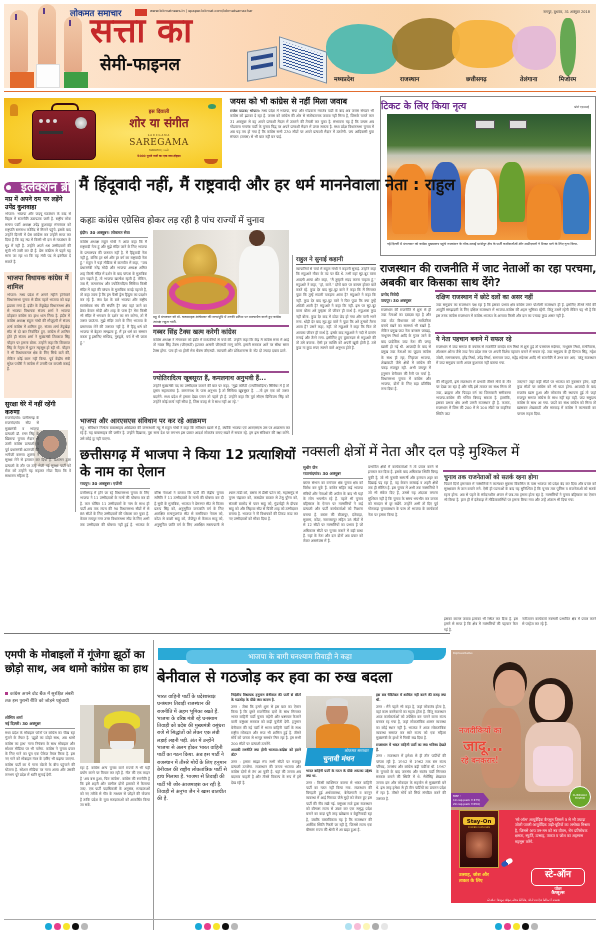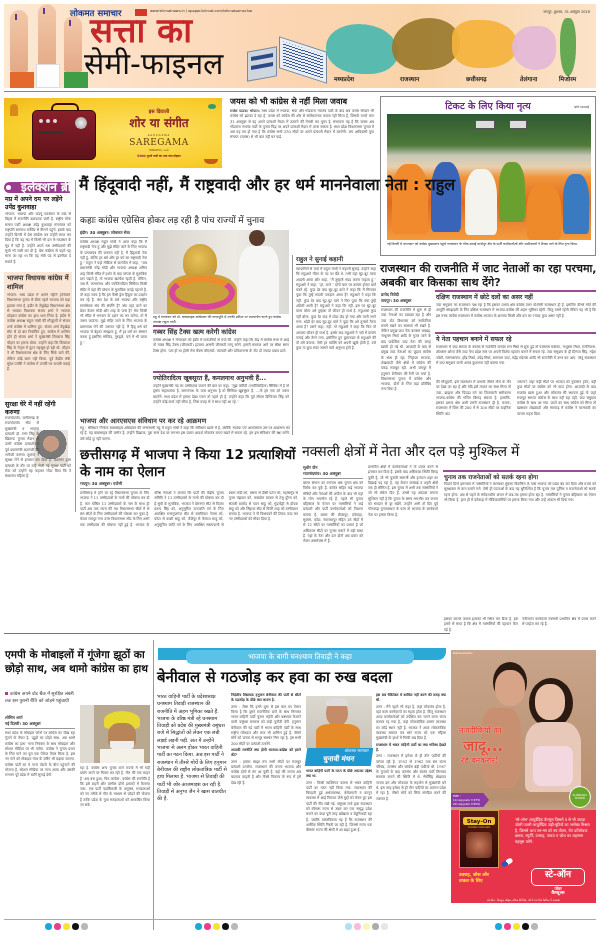--- a/index.html
+++ b/index.html
@@ -30,21 +30,21 @@
   <div style="position:absolute;left:6px;top:68px;width:24px;height:16px;background:#e36a2c"></div>
   <div style="position:absolute;left:32px;top:60px;width:24px;height:24px;background:#fdfdfd;border:1px solid #ddd"></div>
   <div style="position:absolute;left:60px;top:68px;width:24px;height:16px;background:#3f9e45"></div>
 
   <div style="position:absolute;left:66px;top:3px;font-size:8.5px;font-weight:bold;color:#1d3b8c;white-space:nowrap">लोकमत समाचार</div>
   <div style="position:absolute;left:131px;top:5px;width:12px;height:7px;background:#d43a2a"></div>
   <div style="position:absolute;left:146px;top:5px;font-size:3.5px;color:#333;white-space:nowrap">www.lokmatnews.in | epaper.lokmat.com/lokmatsamachar</div>
   <div style="position:absolute;right:6px;top:5px;font-size:3.5px;color:#333;white-space:nowrap">नागपुर, बुधवार, 31 अक्तूबर 2018</div>
 
   <div style="position:absolute;left:86px;top:8px;font-size:34px;line-height:36px;font-weight:bold;color:#c5282a;white-space:nowrap;font-family:'DejaVu Sans',sans-serif">सत्ता का</div>
-  <div style="position:absolute;left:80px;top:46px;font-size:30px;line-height:28px;font-weight:normal;color:#111;white-space:nowrap;font-family:'DejaVu Sans',sans-serif">सेमी-फाइनल</div>
+  <div style="position:absolute;left:96px;top:46px;font-size:17px;line-height:28px;font-weight:bold;color:#111;white-space:nowrap;font-family:'DejaVu Sans',sans-serif">सेमी-फाइनल</div>
 
   <div style="position:absolute;left:243px;top:45px;width:30px;height:30px;background:#cfd6de;border:1px solid #7a8a9a;transform:skewY(-10deg)">
     <div style="margin:5px 3px;height:4px;background:#2b4a8a"></div>
     <div style="margin:3px 3px;height:4px;background:#2b4a8a"></div>
   </div>
   <div style="position:absolute;left:275px;top:40px;width:48px;height:32px;background:#e8eef4;border:1px solid #7a8a9a;transform:skewY(18deg)">
     <div style="margin:3px;height:24px;background:repeating-linear-gradient(#e8eef4 0 2px,#3a5a9a 2px 3px)"></div>
   </div>
 
   <div id="state-maps">
@@ -83,21 +83,21 @@
   <div style="position:absolute;right:4px;bottom:4px;width:14px;height:5px;background:#c65a1a;border-radius:0 0 7px 7px"></div>
 </div>
 
 <div class="abs hd" style="left:230px;top:97px;width:145px;font-size:8px;line-height:10px;white-space:nowrap">जयस को भी कांग्रेस से नहीं मिला जवाब</div>
 <div class="abs txt" style="left:230px;top:109px;width:144px;height:57px">
   <b>राजेश पाठक/ भोपाल:</b>
   <span>मध्य प्रदेश में भाजपा, सपा और गोंडवाना गणतंत्र पार्टी के बाद अब जयस संगठन भी कांग्रेस को झटका दे रहा है. जयस को कांग्रेस की ओर से संतोषजनक जवाब नहीं मिला है, जिसके चलते कल 31 अक्तूबर से वह अपने प्रत्याशी मैदान में उतारने की तैयारी कर चुका है. संभावना यह है कि जयस अब गोंडवाना गणतंत्र पार्टी के चुनाव चिह्न पर अपने प्रत्याशी मैदान में उतार सकता है. मध्य प्रदेश विधानसभा चुनाव में अब यह तय हो गया है कि कांग्रेस सभी 230 सीटों पर अपने प्रत्याशी मैदान में उतारेगी. जय आदिवासी युवा संगठन (जयस) से भी बात नहीं बन पाई.</span>
 </div>
 
 <div class="abs" style="left:380px;top:96px;width:216px;height:160px;border:1px solid #888">
-  <div class="abs hd" style="left:0;top:2px;width:214px;text-align:center;font-size:9.5px;color:#6b2a8c">टिकट के लिए किया नृत्य</div>
+  <div class="abs hd" style="left:0;top:2px;width:214px;font-size:9.5px;color:#6b2a8c">टिकट के लिए किया नृत्य</div>
   <div class="abs" style="right:6px;top:8px;font-size:2.8px;color:#333">फोटो-एएनआई</div>
   <div class="abs" style="left:6px;top:17px;width:204px;height:126px;overflow:hidden;background:linear-gradient(#2e5a32 0%,#4f7a3a 25%,#c8c8b8 33%,#e8d0b0 42%,#f0953a 50%,#e06a20 70%,#f39b3e 100%)">
     <div style="position:absolute;left:88px;top:6px;width:20px;height:9px;background:#ddd;border:1px solid #555"></div>
     <div style="position:absolute;left:122px;top:6px;width:18px;height:9px;background:#ddd;border:1px solid #555"></div>
     <div style="position:absolute;left:5px;top:50px;width:36px;height:70px;background:#f08a2c;border-radius:40% 40% 10% 10%"></div>
     <div style="position:absolute;left:44px;top:48px;width:30px;height:70px;background:#3a64b8;border-radius:40% 40% 10% 10%"></div>
     <div style="position:absolute;left:78px;top:55px;width:32px;height:66px;background:#f5f3ee;border-radius:40% 40% 10% 10%"></div>
     <div style="position:absolute;left:112px;top:48px;width:26px;height:60px;background:#6aa030;border-radius:40% 40% 10% 10%"></div>
     <div style="position:absolute;left:140px;top:70px;width:34px;height:56px;background:#ef8a2a;border-radius:40% 40% 10% 10%"></div>
     <div style="position:absolute;left:176px;top:60px;width:26px;height:60px;background:#3a7ac0;border-radius:40% 40% 10% 10%"></div>

